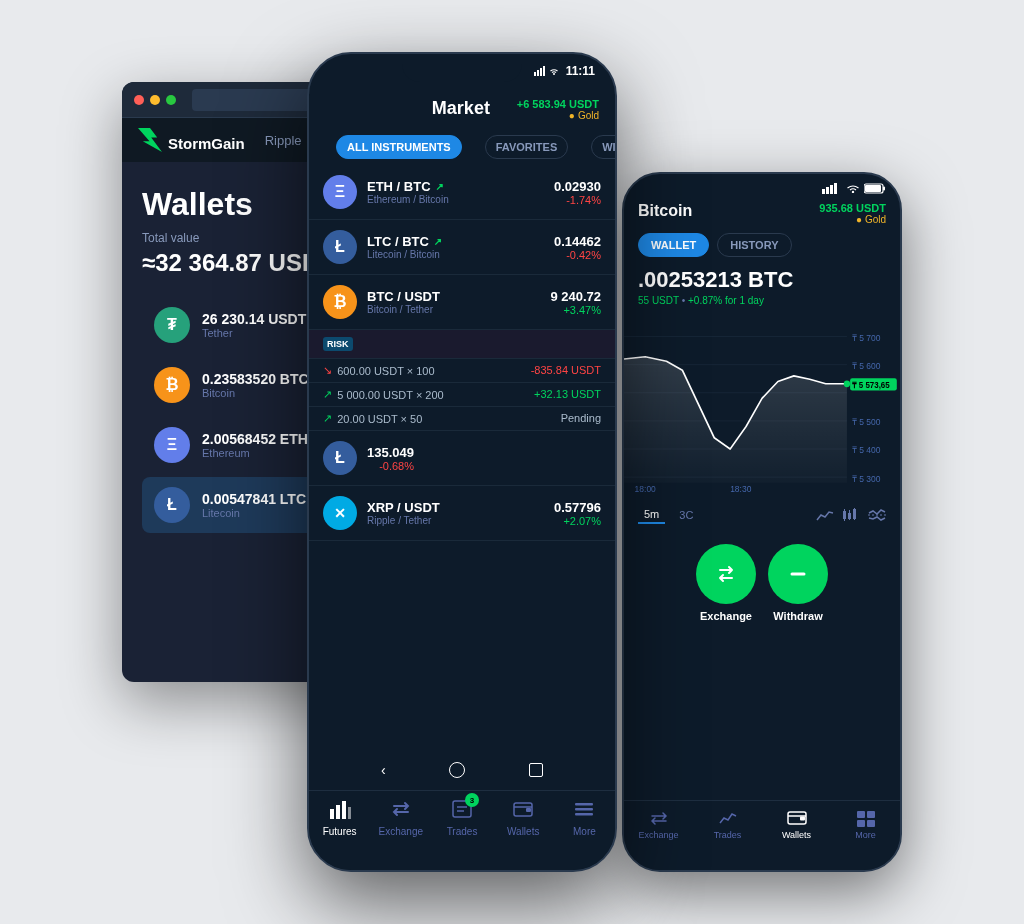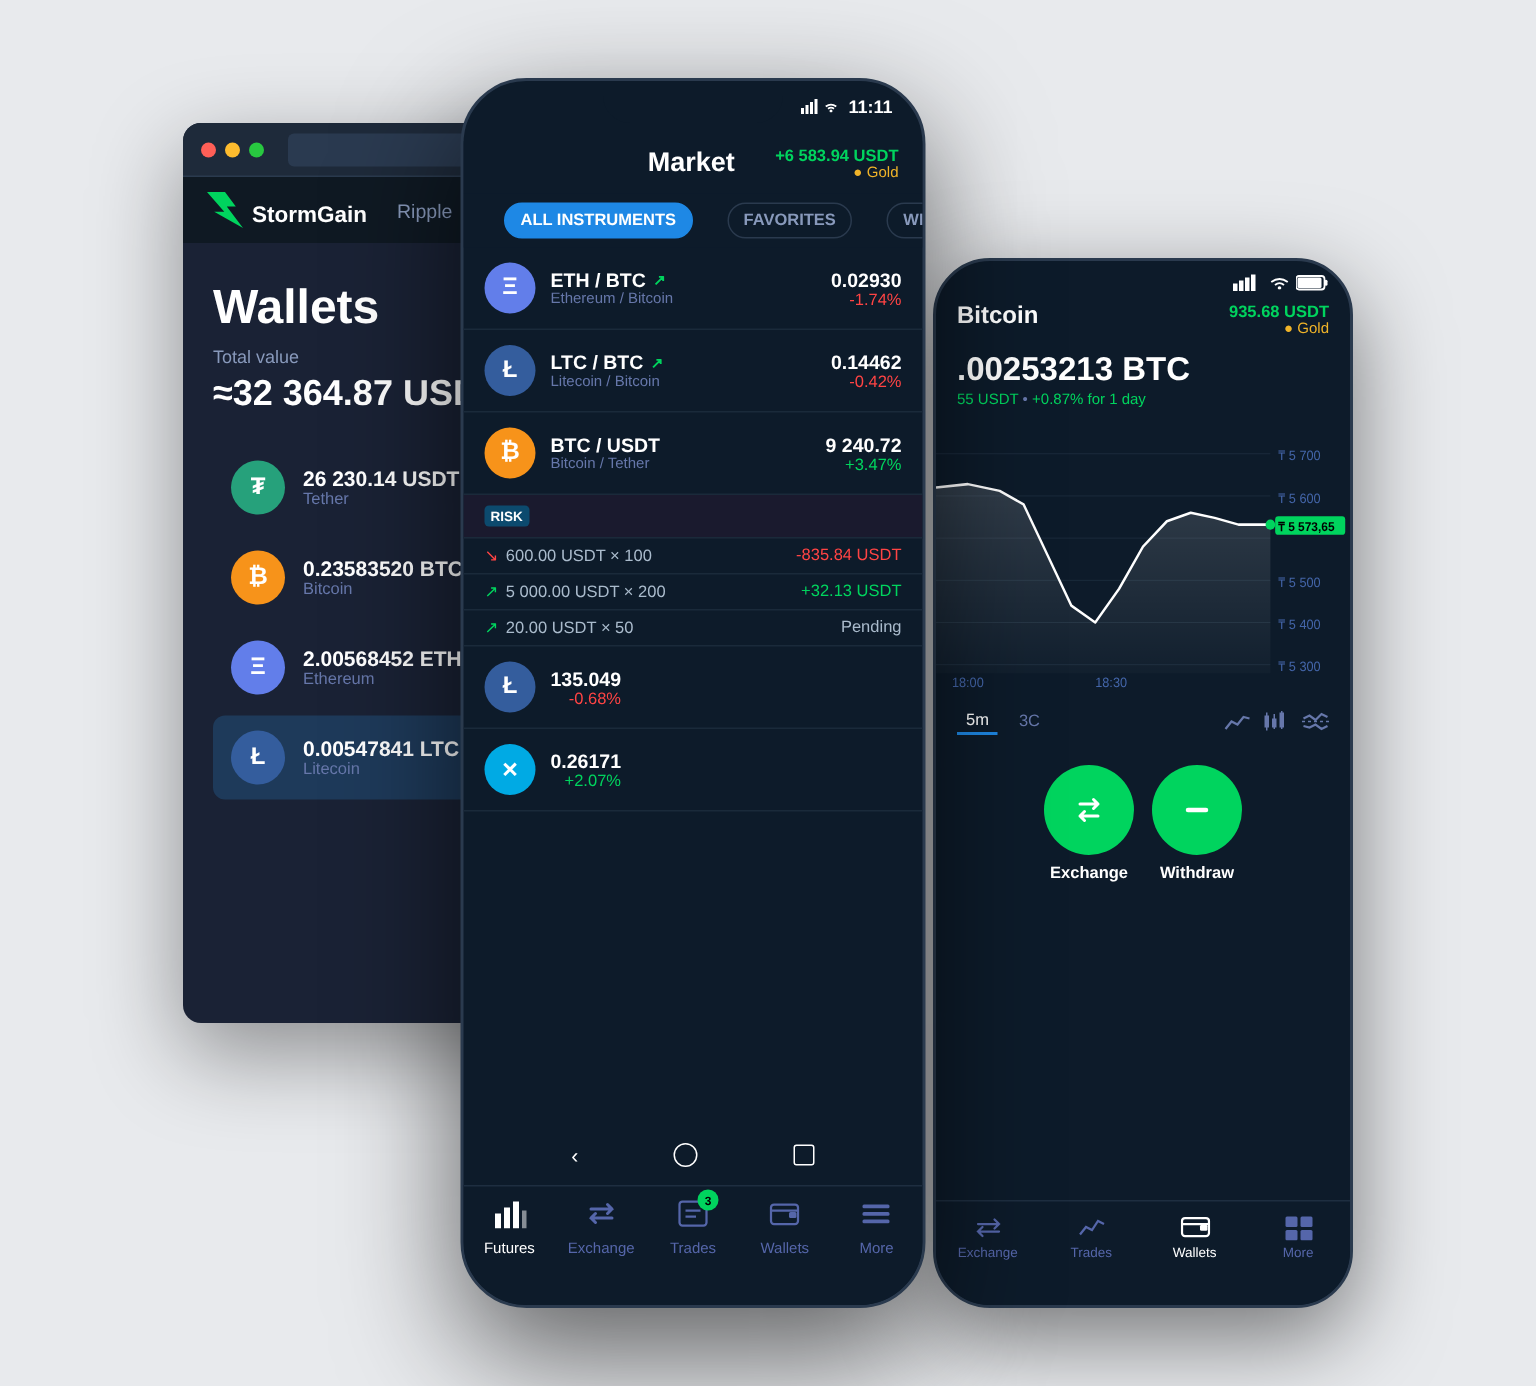--- a/index.html
+++ b/index.html
@@ -659,22 +659,26 @@
     <div class="market-row">
       <div class="pair-icon" style="background:#345d9d;display:flex;align-items:center;justify-content:center;color:#fff;font-size:16px;font-weight:700;">Ł</div>
       <div class="pair-price">
         <div class="price-val">135.049</div>
         <div class="price-change down">-0.68%</div>
       </div>
     </div>
 
     <div class="market-row">
       <div class="pair-icon" style="background:#00aae4;display:flex;align-items:center;justify-content:center;color:#fff;font-size:14px;font-weight:700;">✕</div>
+      <div class="pair-info">
+        <div class="pair-name">XRP / USDT</div>
+        <div class="pair-sub">Ripple / Tether</div>
+      </div>
       <div class="pair-price">
-        <div class="price-val">0.26171</div>
+        <div class="price-val">0.57796</div>
         <div class="price-change up">+2.07%</div>
       </div>
     </div>
 
     <div class="phone-bottom-nav">
       <div class="nav-tab">
         <div class="nav-icon-wrap">
           <svg width="22" height="20" viewBox="0 0 22 20">
             <rect x="1" y="10" width="4" height="10" fill="white"></rect>
             <rect x="7" y="6" width="4" height="14" fill="white"></rect>
@@ -756,20 +760,24 @@
     <div class="rp-header">
       <div class="rp-title">Bitcoin</div>
       <div class="rp-balance">
         <div class="rp-usdt">935.68 USDT</div>
         <div class="rp-gold">
           <span style="color:#f0b429;">●</span> <span>Gold</span>
         </div>
       </div>
     </div>
 
+    <div class="rp-tabs">
+      <div class="rp-tab active">WALLET</div>
+      <div class="rp-tab">HISTORY</div>
+    </div>
 
     <div class="rp-amount">.00253213 BTC</div>
     <div class="rp-sub">
       <span>55 USDT</span> • <span style="color:#00d45e;">+0.87% for 1 day</span>
     </div>
 
     <div class="rp-chart">
       <svg class="chart-svg" viewBox="0 0 260 160" preserveAspectRatio="none">
         <defs>
           <linearGradient id="chartGrad" x1="0" y1="0" x2="0" y2="1">

